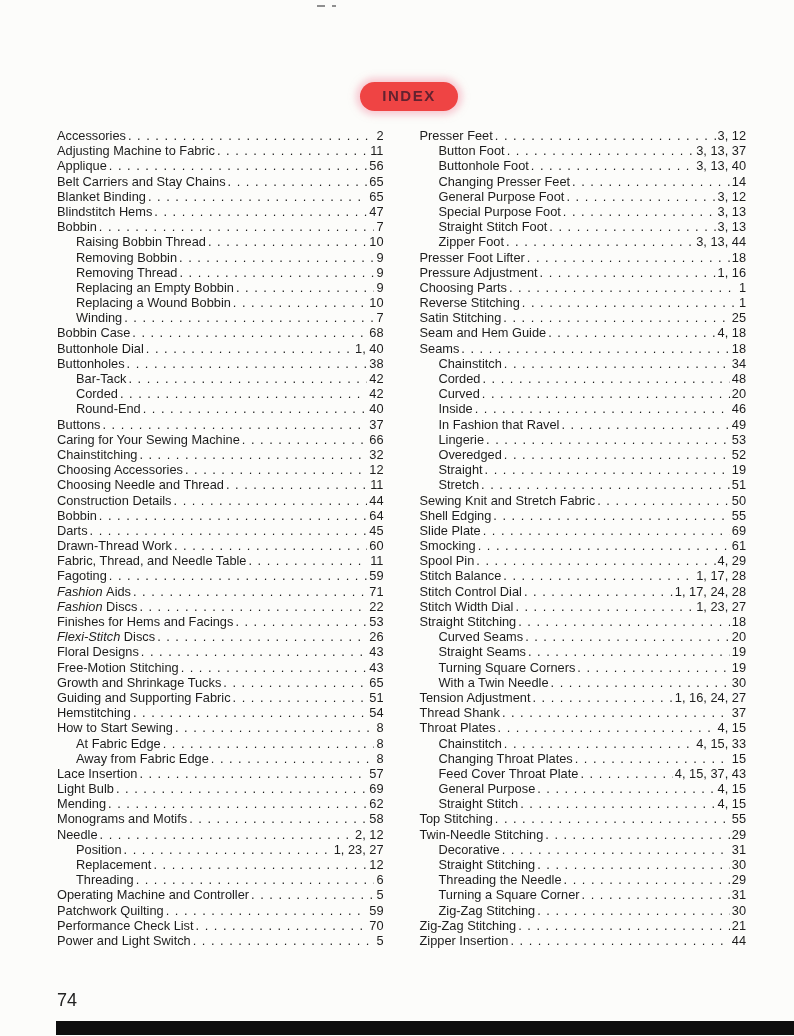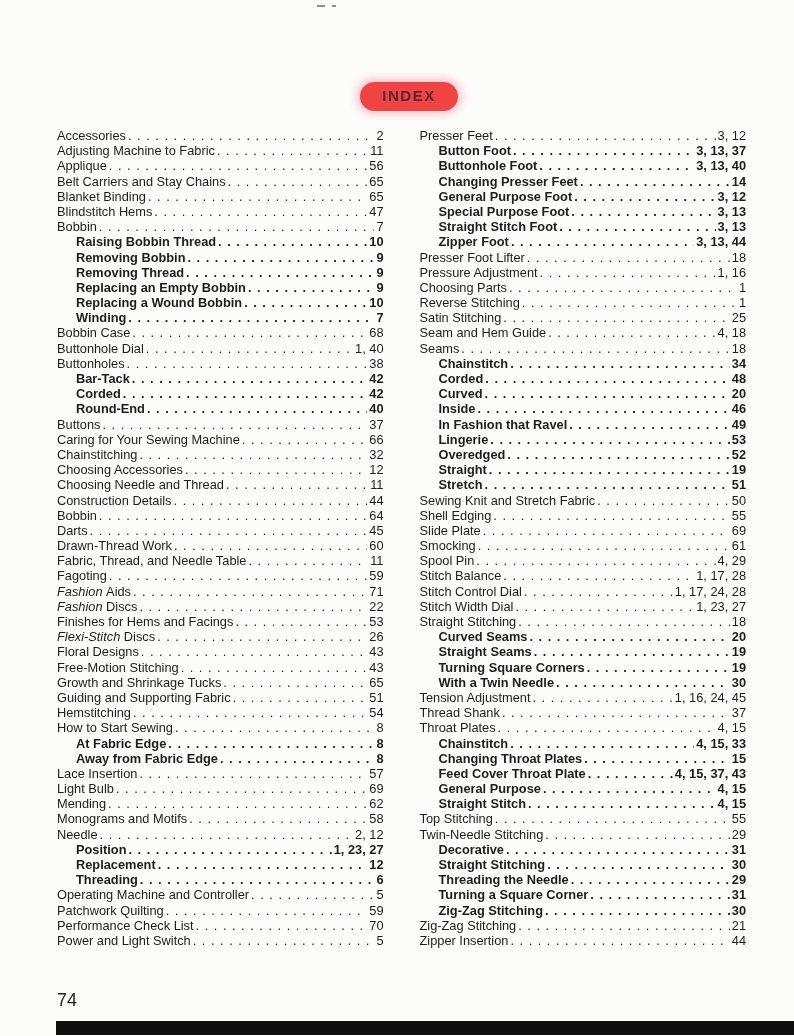--- a/index.html
+++ b/index.html
@@ -34,21 +34,21 @@
   }
 
   .columns{display:flex;gap:36px;padding:17px 48px 0 57px;}
   .col{flex:1 1 0;min-width:0;}
 
   .row{
     display:flex;align-items:baseline;
     height:15.2px;line-height:15.2px;
     font-size:12.8px;white-space:nowrap;
   }
-  .row.indent{padding-left:19px;font-weight:bold;}
+  .row.indent{padding-left:19px;}
   .label{flex:0 0 auto;}
   .label i{font-style:italic;}
   .dots{
     flex:1 1 auto;min-width:6px;
     overflow:hidden;
     margin:0 2px;
     word-spacing:2px;
     white-space:nowrap;
   }
   .pages{flex:0 0 auto;}
@@ -525,21 +525,21 @@
         <span class="pages">19</span>
       </div>
       <div class="row indent">
         <span class="label">With a Twin Needle</span>
         <span class="dots">. . . . . . . . . . . . . . . . . . . . . . . . . . . . . . . . . . . . . . . . . . . . . . . . . . . . . . . . . . . . . . . . . . . . . . . . . . . . . . . . </span>
         <span class="pages">30</span>
       </div>
       <div class="row">
         <span class="label">Tension Adjustment</span>
         <span class="dots">. . . . . . . . . . . . . . . . . . . . . . . . . . . . . . . . . . . . . . . . . . . . . . . . . . . . . . . . . . . . . . . . . . . . . . . . . . . . . . . . </span>
-        <span class="pages">1, 16, 24, 45</span>
+        <span class="pages">1, 16, 24, 27</span>
       </div>
       <div class="row">
         <span class="label">Thread Shank</span>
         <span class="dots">. . . . . . . . . . . . . . . . . . . . . . . . . . . . . . . . . . . . . . . . . . . . . . . . . . . . . . . . . . . . . . . . . . . . . . . . . . . . . . . . </span>
         <span class="pages">37</span>
       </div>
       <div class="row">
         <span class="label">Throat Plates</span>
         <span class="dots">. . . . . . . . . . . . . . . . . . . . . . . . . . . . . . . . . . . . . . . . . . . . . . . . . . . . . . . . . . . . . . . . . . . . . . . . . . . . . . . . </span>
         <span class="pages">4, 15</span>

